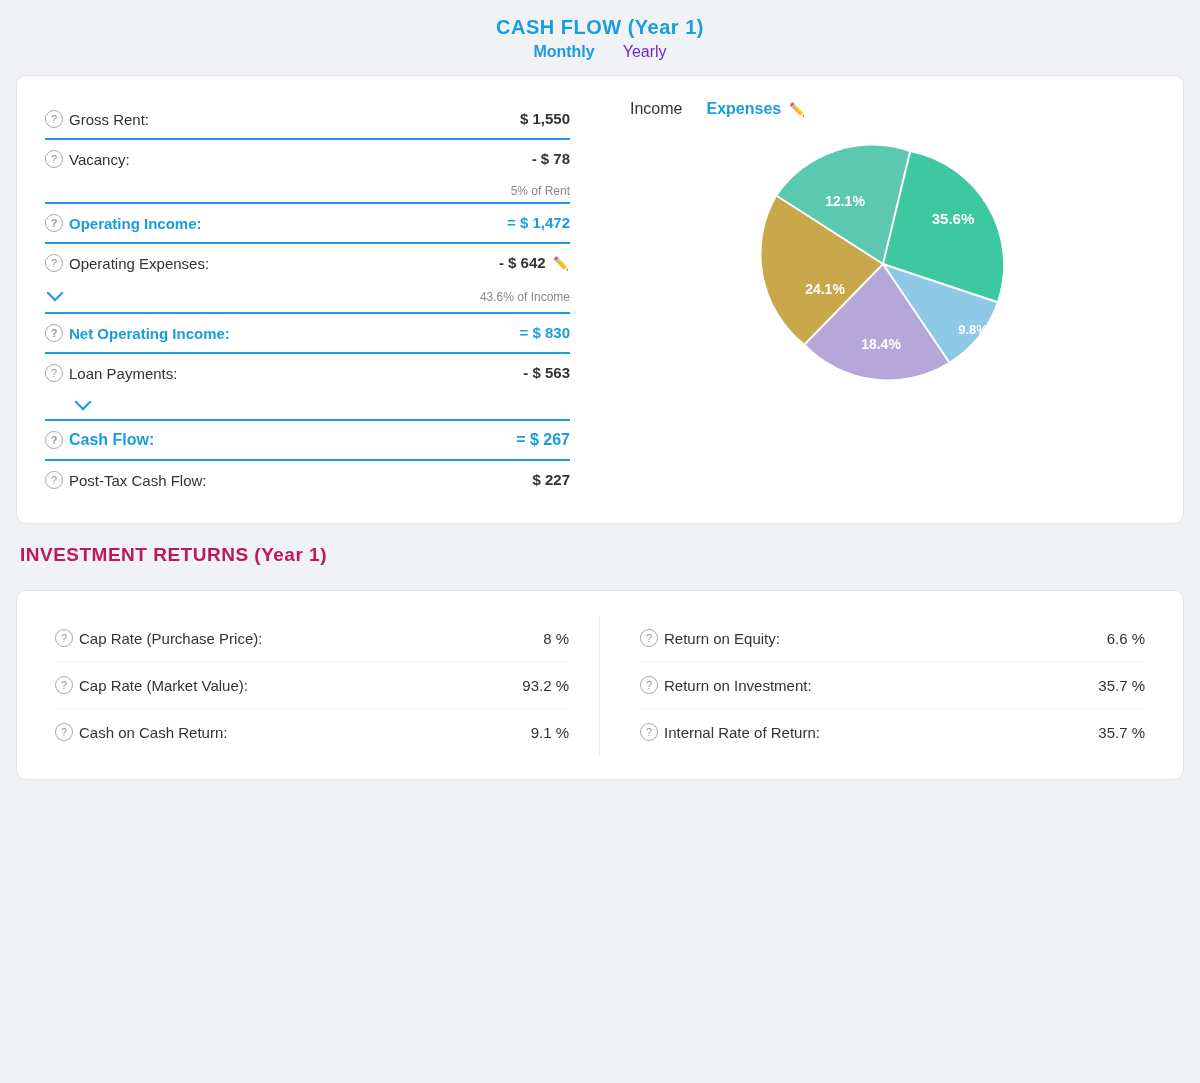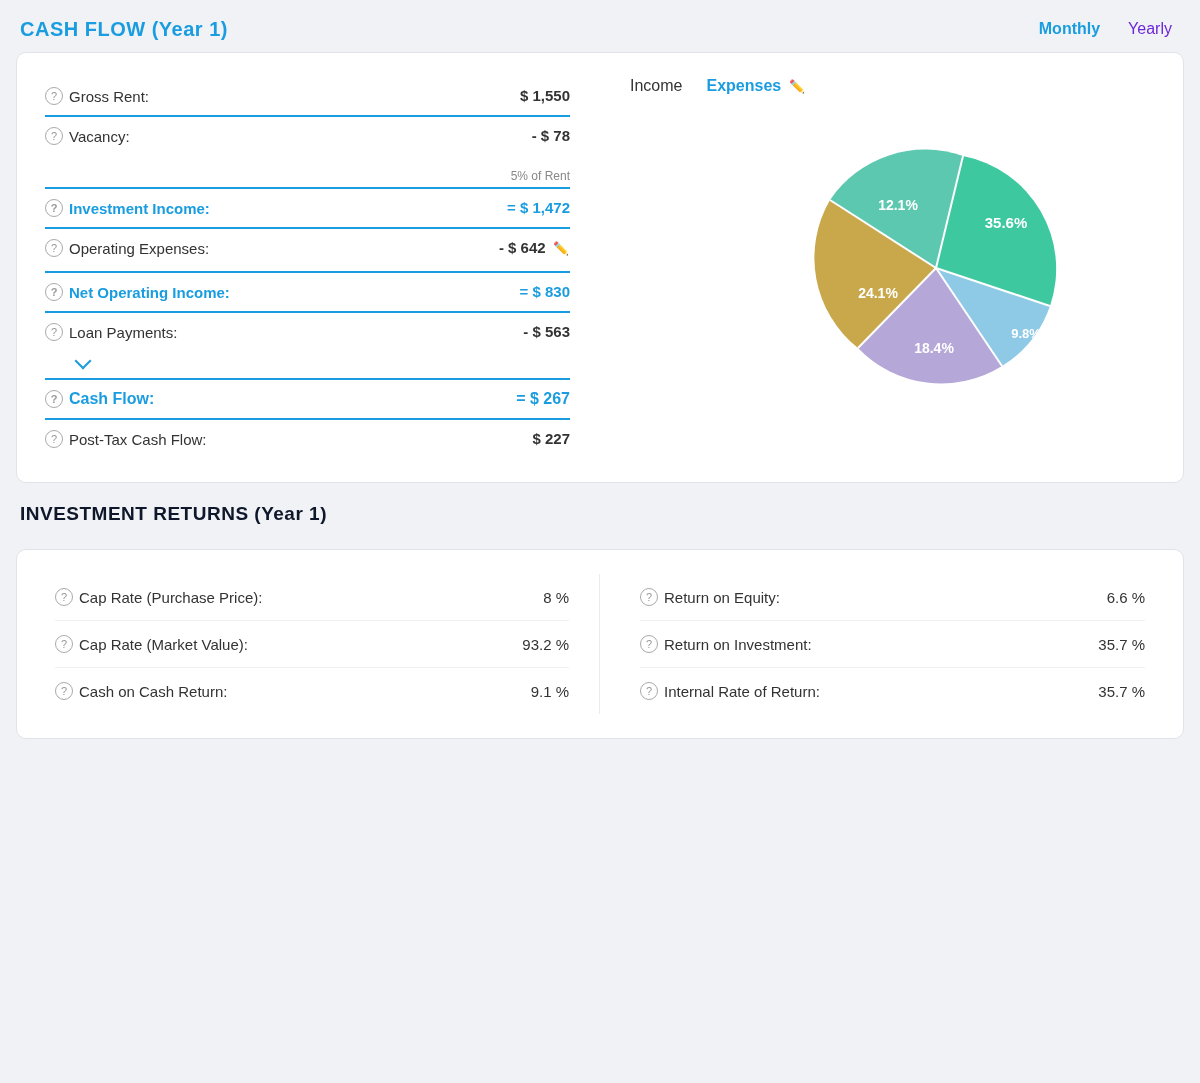--- a/index.html
+++ b/index.html
@@ -10,20 +10,21 @@
       color: #333;
       font-size: 15px;
     }
 
     .page-header {
       display: flex;
       justify-content: space-between;
       align-items: center;
       margin-bottom: 10px;
       padding: 0 4px;
+      flex-direction: column;
     }
 
     .page-title {
       font-size: 20px;
       font-weight: 700;
       color: #1a9de0;
       letter-spacing: 0.5px;
     }
 
     .view-toggle {
@@ -113,21 +114,21 @@
       color: #1a9de0;
       font-weight: 700;
       font-size: 16px;
       margin-left: 16px;
     }
 
     .cf-subtitle {
       font-size: 12px;
       color: #888;
       text-align: right;
-      margin-top: 14px;
+      margin-top: 6px;
     }
 
     .help-icon {
       width: 18px;
       height: 18px;
       border-radius: 50%;
       border: 1.5px solid #aaa;
       display: inline-flex;
       align-items: center;
       justify-content: center;
@@ -152,21 +153,21 @@
     .edit-icon {
       color: #1a9de0;
       font-size: 13px;
       cursor: pointer;
       margin-left: 4px;
     }
 
     
     .chart-section {
       display: flex;
-      flex-direction: row;
+      flex-direction: column;
       align-items: center;
     }
 
     .chart-tabs {
       display: flex;
       gap: 24px;
       margin-bottom: 16px;
       align-self: flex-start;
       padding-left: 20px;
     }
@@ -191,21 +192,21 @@
 
     .pie-container svg {
       width: 100%;
       height: 100%;
     }
 
     
     .section-title {
       font-size: 19px;
       font-weight: 700;
-      color: #0f172a;
+      color: #be185d;
       letter-spacing: 0.5px;
       margin-bottom: 14px;
     }
 
     .returns-grid {
       display: grid;
       grid-template-columns: 1fr 1fr;
       gap: 0;
     }
 
@@ -282,37 +283,41 @@
           <div class="cf-value">
             <span style="color:#333;">- </span><span>$ 78</span>
           </div>
         </div>
         <div class="cf-subtitle">5% of Rent</div>
       </div>
 
       <div class="cf-row bordered">
         <div class="cf-label blue">
           <span class="help-icon">?</span>
-          <span>Investment Income:</span>
+          <span>Operating Income:</span>
         </div>
         <div class="cf-value blue">
           <span>= </span><span>$ 1,472</span>
         </div>
       </div>
 
       <div style="border-bottom: 2px solid #1a9de0; padding-bottom: 4px;">
         <div class="cf-row">
           <div class="cf-label">
             <span class="help-icon">?</span>
             <span>Operating Expenses:</span>
           </div>
           <div class="cf-value">
             <span>- </span><span>$ 642</span>
             <span class="edit-icon">✏️</span>
           </div>
+        </div>
+        <div style="display:flex; align-items:center; justify-content: space-between; padding: 2px 0 4px 0;">
+          <span class="chevron-down"></span>
+          <div class="cf-subtitle">43.6% of Income</div>
         </div>
       </div>
 
       <div class="cf-row bordered">
         <div class="cf-label blue">
           <span class="help-icon">?</span>
           <span>Net Operating Income:</span>
         </div>
         <div class="cf-value blue">
           <span>= </span><span>$ 830</span>

